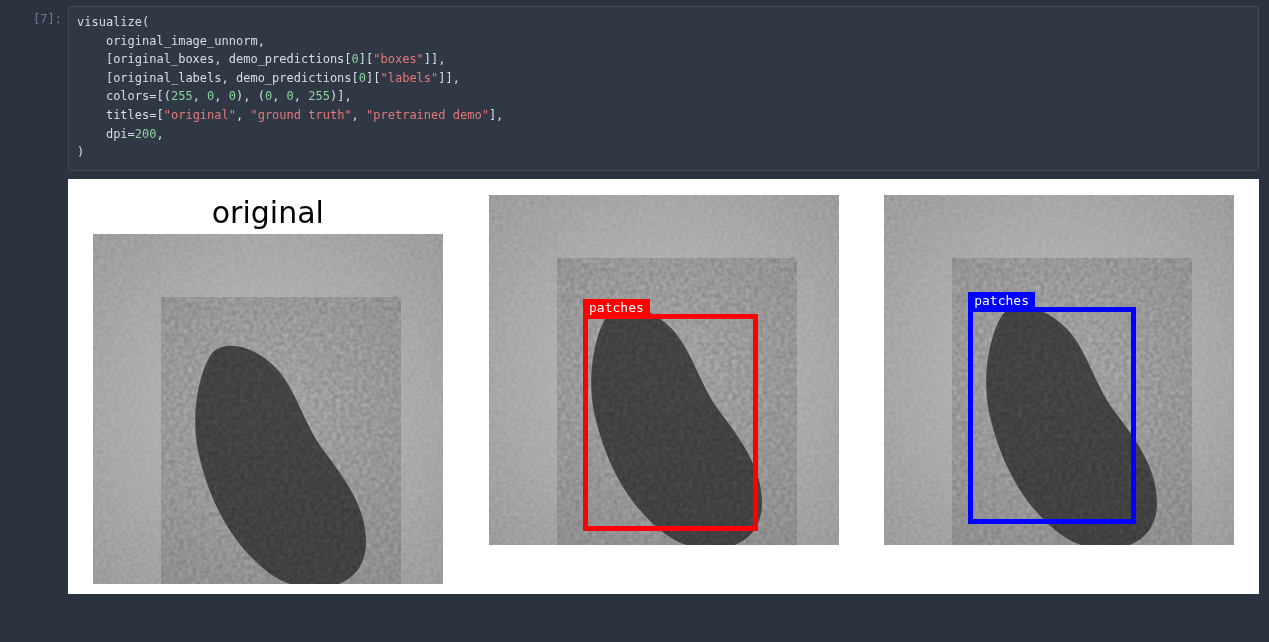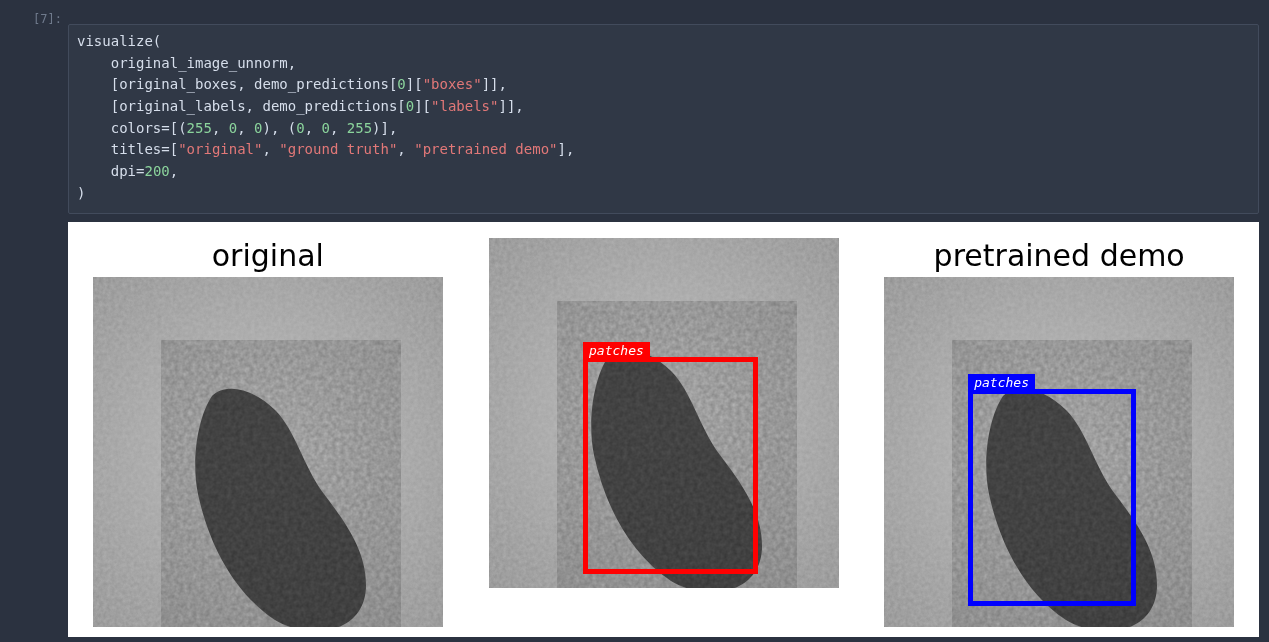--- a/index.html
+++ b/index.html
@@ -29,24 +29,23 @@
   }
   .code-area {
     flex: 1;
     background: #303846;
     border: 1px solid #424b5c;
     border-radius: 2px;
     padding: 6px 8px 8px 8px;
     line-height: 1.55;
     white-space: pre;
     font-family: inherit;
-    font-size: 14px;
+    font-size: 12px;
     color: #d6deeb;
     overflow-x: auto;
-    margin-top: 18px;
   }
   .tok-fn   { color: #d6deeb; }
   .tok-id   { color: #d6deeb; }
   .tok-punc { color: #d6deeb; }
   .tok-num  { color: #8bd49c; }
   .tok-str  { color: #e27878; }
   .tok-arg  { color: #d6deeb; }
   .tok-eq   { color: #d6deeb; }
 
   .output-area {
@@ -94,21 +93,20 @@
   .bbox-label {
     position: absolute;
     top: -20px;
     left: -5px;
     padding: 2px 6px 3px 6px;
     font-family: "DejaVu Sans Mono", monospace;
     font-size: 13px;
     color: #fff;
     line-height: 1;
     white-space: nowrap;
-    font-style: italic;
   }
 </style>
 </head>
 <body>
 
 <div class="notebook">
 
   <div class="cell">
     <div class="prompt">[7]:</div>
     <div class="code-area" id="code-area"><span class="tok-fn">visualize</span><span class="tok-punc">(</span>
@@ -169,21 +167,20 @@
               <rect width="100" height="100" filter="url(#n)" opacity="0.55"></rect>
               <path d="M34 34 C30 40 28 52 30 62 C33 76 40 90 52 98 C62 104 78 102 78 88 C78 78 72 70 66 62 C60 54 58 44 52 38 C46 32 38 30 34 34 Z" fill="#1e1e1e" opacity="0.85"></path>
               <path d="M34 34 C30 40 28 52 30 62 C33 76 40 90 52 98 C62 104 78 102 78 88 C78 78 72 70 66 62 C60 54 58 44 52 38 C46 32 38 30 34 34 Z" filter="url(#nb)"></path>
             </svg>
             <div class="bbox" style="border-color: rgb(255, 0, 0); left: 27%; top: 34%; width: 50%; height: 62%;">
               <div class="bbox-label" style="background: rgb(255, 0, 0);">patches</div>
             </div>
           </div>
         </div>
         <div class="panel">
-          <div class="panel-title">pretrained demo</div>
           <div class="img-wrap">
             <svg class="noise" viewBox="0 0 100 100" preserveAspectRatio="none">
               <defs>
                 <filter id="n" x="0" y="0" width="100%" height="100%">
                   <feTurbulence type="fractalNoise" baseFrequency="0.9" numOctaves="3" stitchTiles="stitch" result="t"></feTurbulence>
                   <feColorMatrix in="t" type="matrix" values="0 0 0 0 0.55  0 0 0 0 0.55  0 0 0 0 0.55  0 0 0 1 0"></feColorMatrix>
                 </filter>
                 <filter id="nb" x="-20%" y="-20%" width="140%" height="140%">
                   <feTurbulence type="fractalNoise" baseFrequency="0.8" numOctaves="2" result="t2"></feTurbulence>
                   <feColorMatrix in="t2" type="matrix" values="0 0 0 0 0.12  0 0 0 0 0.12  0 0 0 0 0.12  0 0 0 0.6 0"></feColorMatrix>

